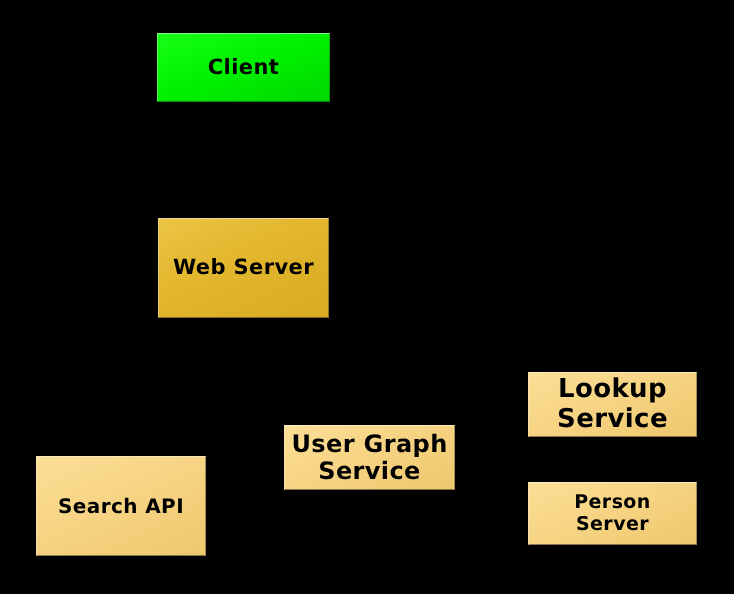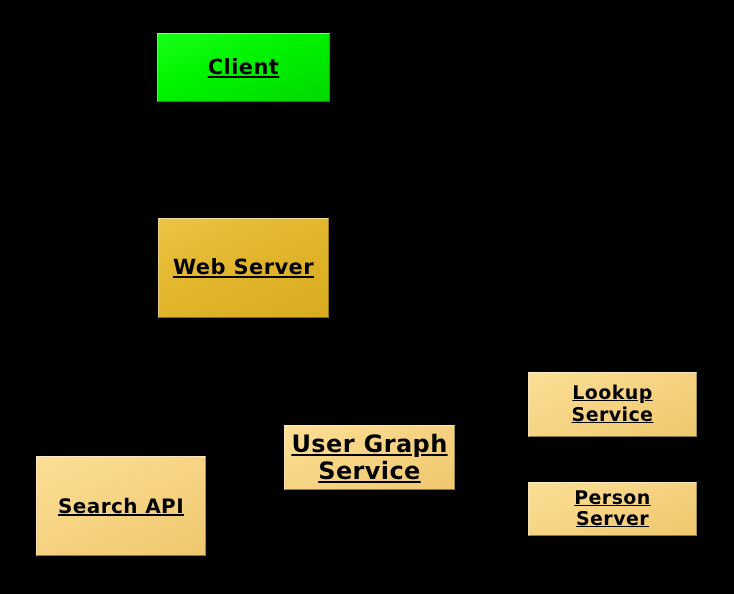--- a/index.html
+++ b/index.html
@@ -34,39 +34,38 @@
     border-left: 1px solid rgba(255,255,255,0.40);
     border-right: 1px solid rgba(0,0,0,0.35);
     border-bottom: 1px solid rgba(0,0,0,0.45);
     box-shadow: 3px 4px 5px rgba(0,0,0,0.85);
     text-rendering: geometricPrecision;
   }
   .node .label {
     display: block;
     white-space: pre-line;
     padding: 0 6px;
-    text-decoration: underline;
   }
   
   .fill-green {
     background: linear-gradient(160deg, #18ff18 0%, #00f200 45%, #00d900 100%);
   }
   .fill-gold {
     background: linear-gradient(155deg, #ebc545 0%, #e3b72e 40%, #d8ab20 100%);
   }
   .fill-sand {
     background: linear-gradient(155deg, #fbdf96 0%, #f7d484 45%, #eec86e 100%);
   }
   
   #n-client      { left:157px; top:33px;  width:173px; height:69px;  font-size:21px; }
   #n-webserver   { left:158px; top:218px; width:171px; height:100px; font-size:21px; }
   #n-searchapi   { left:36px;  top:456px; width:170px; height:100px; font-size:20px; }
   #n-usergraph   { left:284px; top:425px; width:171px; height:65px;  font-size:24px; }
-  #n-lookup      { left:528px; top:372px; width:169px; height:65px;  font-size:19px; }
-  #n-person      { left:528px; top:482px; width:169px; height:54px;  font-size:19px; }
+  #n-lookup      { left:528px; top:372px; width:169px; height:65px;  font-size:26px; }
+  #n-person      { left:528px; top:482px; width:169px; height:63px;  font-size:19px; }
 </style>
 </head>
 <body>
 
 <div id="canvas">
 
   <div class="node fill-green" id="n-client">
     <span class="label">Client</span>
   </div>
 

